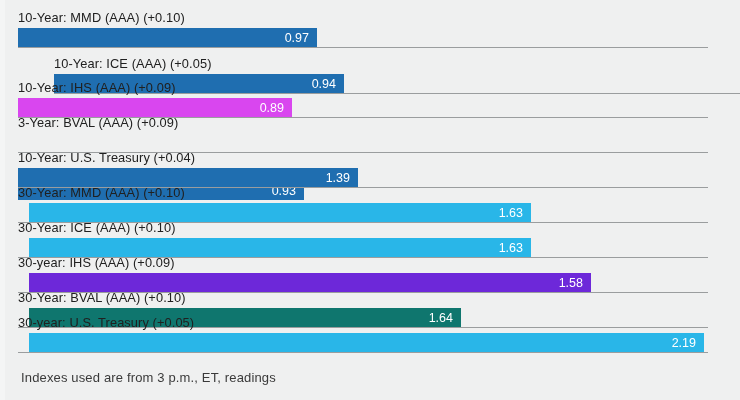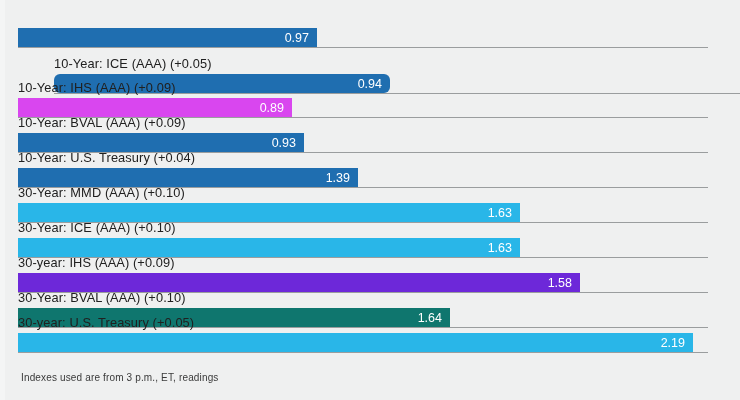--- a/index.html
+++ b/index.html
@@ -64,72 +64,74 @@
     left: 18px;
     top: 18px;
     height: 19px;
     box-sizing: border-box;
   }
   .bar.ten {
     background: #1f6eb0;
   }
   .bar.thirty {
     background: #29b6e8;
+    margin-left: 11px;
   }
   .bar-value {
     position: absolute;
     right: 8px;
     top: 50%;
     transform: translateY(-50%);
     font-size: 12.5px;
     line-height: 13px;
     color: #ffffff;
     white-space: nowrap;
   }
   .footnote {
     position: absolute;
     left: 21px;
     top: 372px;
-    font-size: 10px;
+    font-size: 13px;
     line-height: 12px;
     color: #3a3a3a;
     white-space: nowrap;
     letter-spacing: 0.15px;
   }
 </style>
 </head>
 <body>
 
 <div id="chart-root">
   <div class="left-edge-strip"></div>
   <div class="plot" id="plot-area">
       <div class="row" style="top: 10px;">
+        <div class="row-label">10-Year: MMD (AAA) (+0.10)</div>
         <div class="gridline" style="background: rgb(154, 157, 158);"></div>
         <div class="bar ten" style="width: 299px; background: rgb(31, 110, 176); padding-left: 48px;">
           <span class="bar-value">0.97</span>
         </div>
       </div>
       <div class="row" style="top: 56px; margin-left: 36px;">
         <div class="row-label">10-Year: ICE (AAA) (+0.05)</div>
         <div class="gridline" style="background: rgb(154, 157, 158);"></div>
-        <div class="bar ten" style="width: 336px; background: rgb(31, 110, 176); border-radius: 6px;">
+        <div class="bar ten" style="width: 290px; background: rgb(31, 110, 176);">
           <span class="bar-value">0.94</span>
         </div>
       </div>
       <div class="row" style="top: 80px;">
         <div class="row-label">10-Year: IHS (AAA) (+0.09)</div>
         <div class="gridline" style="background: rgb(154, 157, 158);"></div>
         <div class="bar ten" style="width: 274px; background: #d946ef;">
           <span class="bar-value">0.89</span>
         </div>
       </div>
       <div class="row" style="top: 115px;">
-        <div class="row-label">10-Year: BVAL (AAA) (+0.09)</div>
+        <div class="row-label">3-Year: BVAL (AAA) (+0.09)</div>
         <div class="gridline" style="background: rgb(154, 157, 158);"></div>
-        <div class="bar ten" style="width: 286px; background: rgb(31, 110, 176);">
+        <div class="bar ten" style="width: 286px; background: rgb(31, 110, 176); margin-top: 48px;">
           <span class="bar-value">0.93</span>
         </div>
       </div>
       <div class="row" style="top: 150px;">
         <div class="row-label">10-Year: U.S. Treasury (+0.04)</div>
         <div class="gridline" style="background: rgb(154, 157, 158);"></div>
         <div class="bar ten" style="width: 340px; background: rgb(31, 110, 176);">
           <span class="bar-value">1.39</span>
         </div>
       </div>

